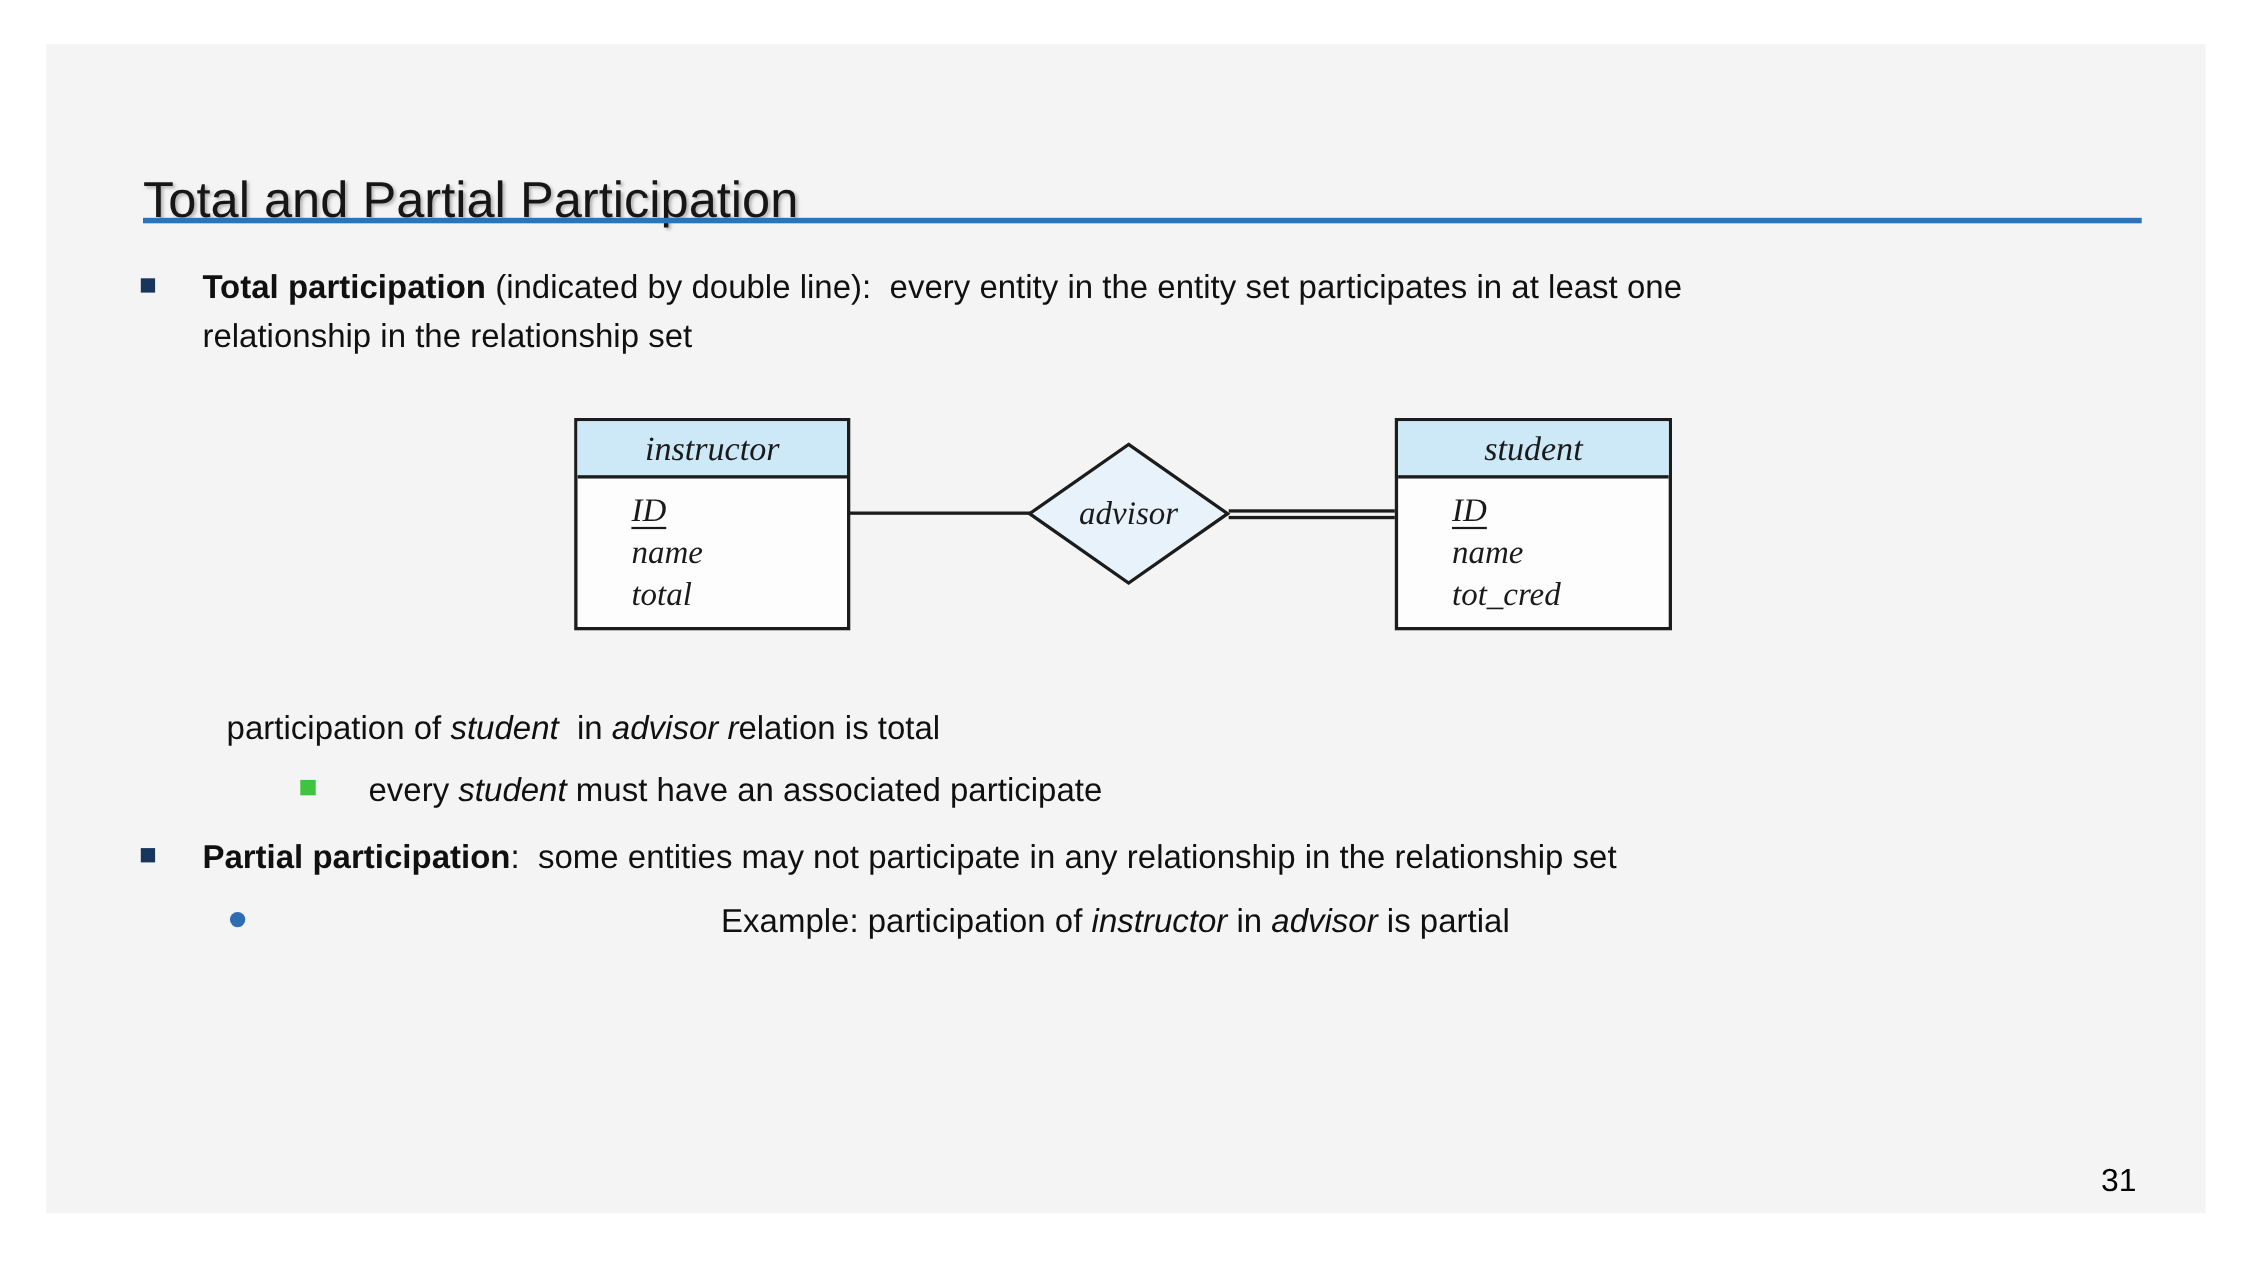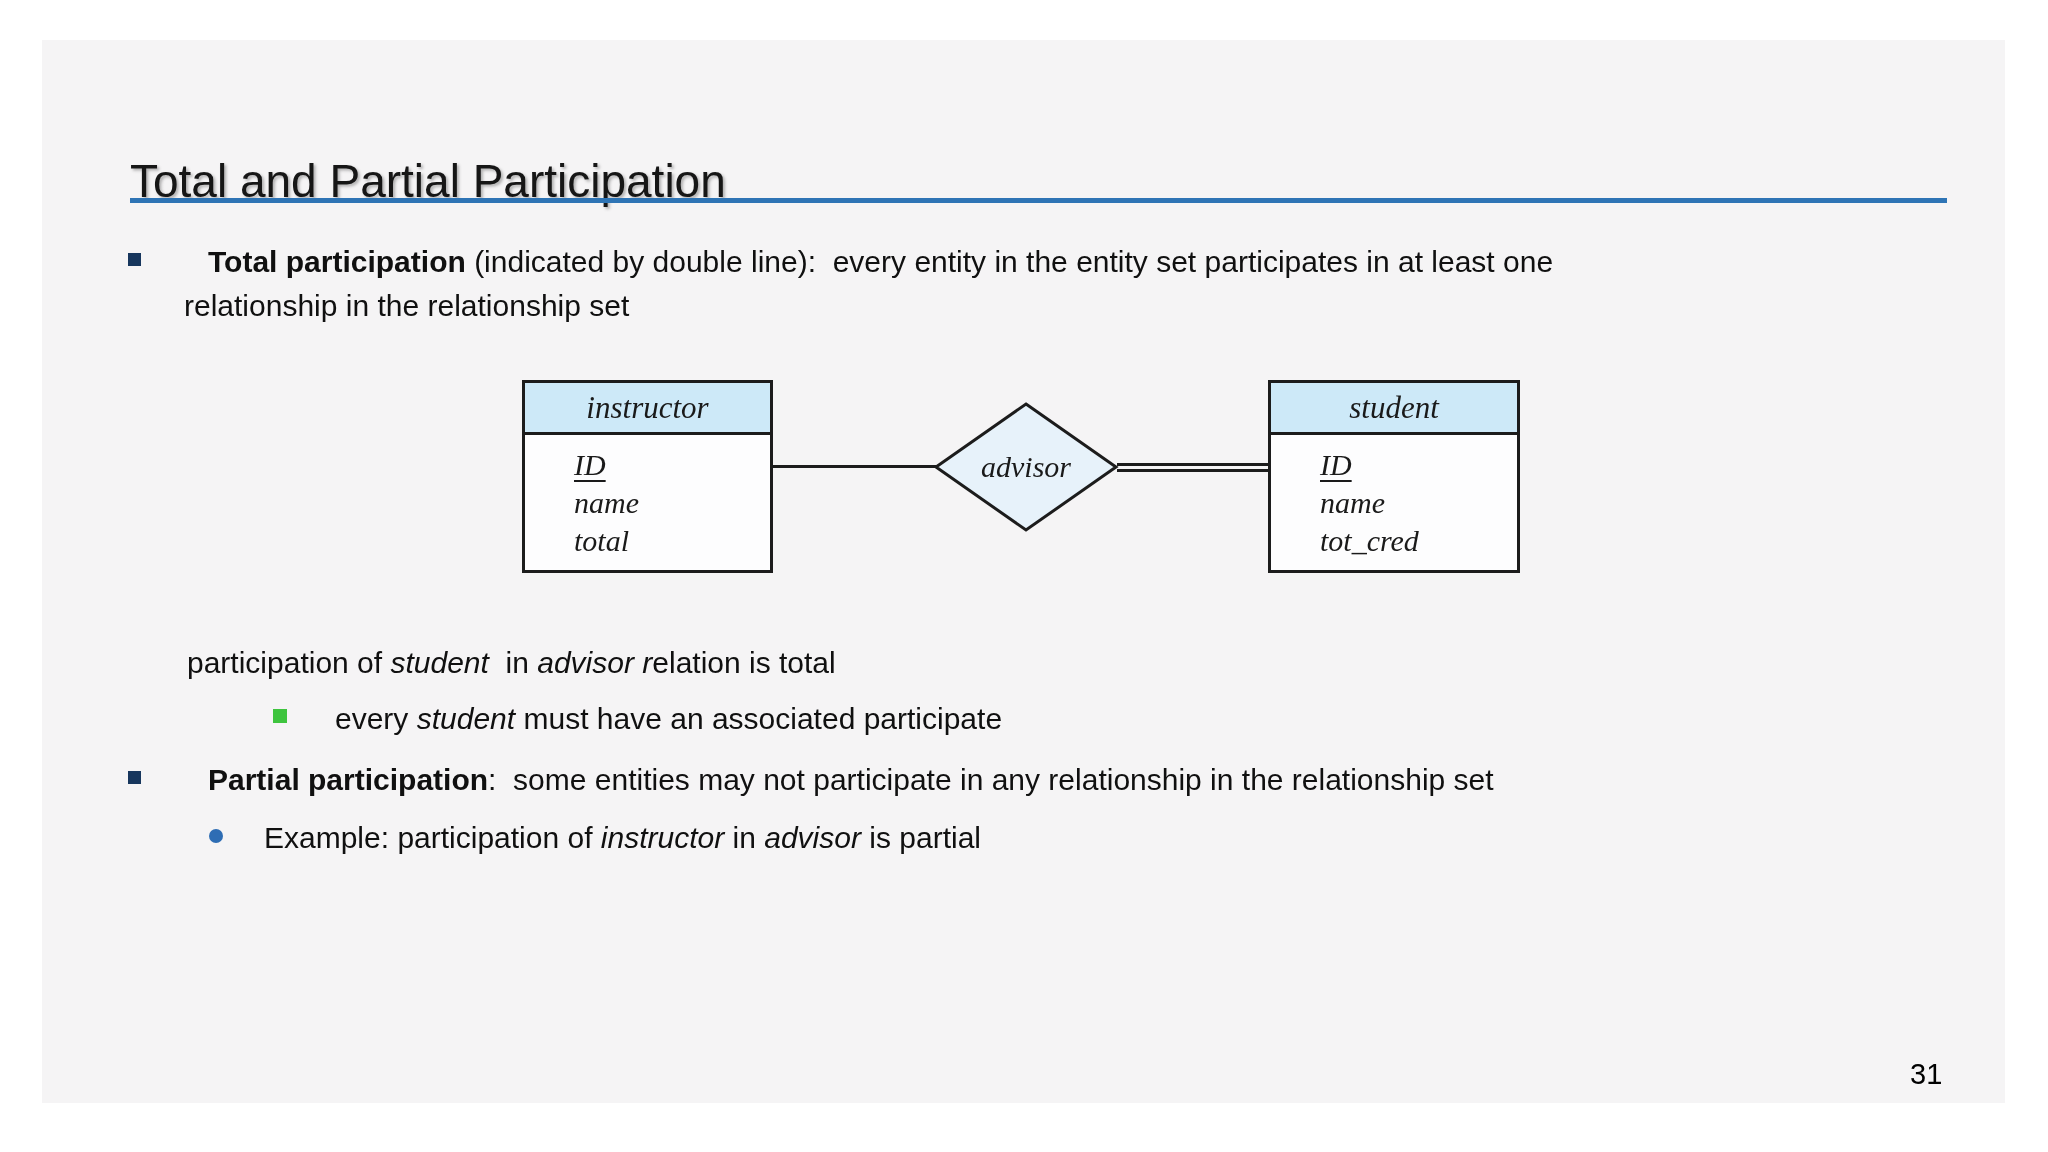--- a/index.html
+++ b/index.html
@@ -20,21 +20,21 @@
   .title {
     position:absolute; left:88px; top:70px;
     font-size:46px; color:#161616; letter-spacing:0px;
     text-shadow:2px 2px 3px rgba(90,90,90,0.45);
     white-space:pre;
     margin-top:44px;
   }
   .rule { position:absolute; left:88px; top:158px; width:1817px; height:5px; }
 
   .txt { position:absolute; font-size:30px; color:#101010; white-space:pre-wrap; line-height:44px; }
-  .txt .b { font-weight:bold;margin-left:24px; }
+  .txt .b { font-weight:bold; }
   .txt .i { font-style:italic; }
 
   .sq { position:absolute; width:13px; height:13px; }
   .dot { position:absolute; width:14px; height:14px; border-radius:50%; }
 
   
   .entity {
     position:absolute; top:340px; height:193px;
     border:3px solid #1c1c1c; box-sizing:border-box;
   }
@@ -109,26 +109,26 @@
         </div>
         <div class="entity-attrs">
           <div class="attr-key">ID</div>
           <div>name</div>
           <div>tot_cred</div>
         </div>
       </div>
 
     </div>
 
-    <div class="txt" style="left:145px; top:601px; width:1500px;"><span>participation of </span><span class="i">student</span><span>  in </span><span class="i">advisor r</span><span>elation is total</span></div>
+    <div class="txt" style="left:164px; top:601px; width:1500px;"><span>participation of </span><span class="i">student</span><span>  in </span><span class="i">advisor r</span><span>elation is total</span></div>
 
     <div class="sq" style="left: 231px; top: 669px; width: 14px; height: 14px; background: rgb(62, 196, 62);"></div>
     <div class="txt" style="left:293px; top:657px; width:1400px;"><span>every </span><span class="i">student</span><span> must have an associated participate</span></div>
 
     <div class="sq" style="left: 86px; top: 731px; background: rgb(23, 54, 93);"></div>
     <div class="txt" style="left:142px; top:718px; width:1790px;"><span class="b">Partial participation</span><span>:  some entities may not participate in any relationship in the relationship set</span></div>
 
     <div class="dot" style="left: 167px; top: 789px; background: rgb(46, 109, 180);"></div>
-    <div class="txt" style="left:222px; top:776px; width:1500px;"><span>Example: participation of </span><span class="i">instructor</span><span> in </span><span class="i">advisor</span><span> is partial</span></div>
+    <div class="txt" style="left:222px; top:776px; width:1500px;text-align:center;"><span>Example: participation of </span><span class="i">instructor</span><span> in </span><span class="i">advisor</span><span> is partial</span></div>
 
     <div class="page-num">31</div>
   </div>
 </div>
 
 </body></html>

